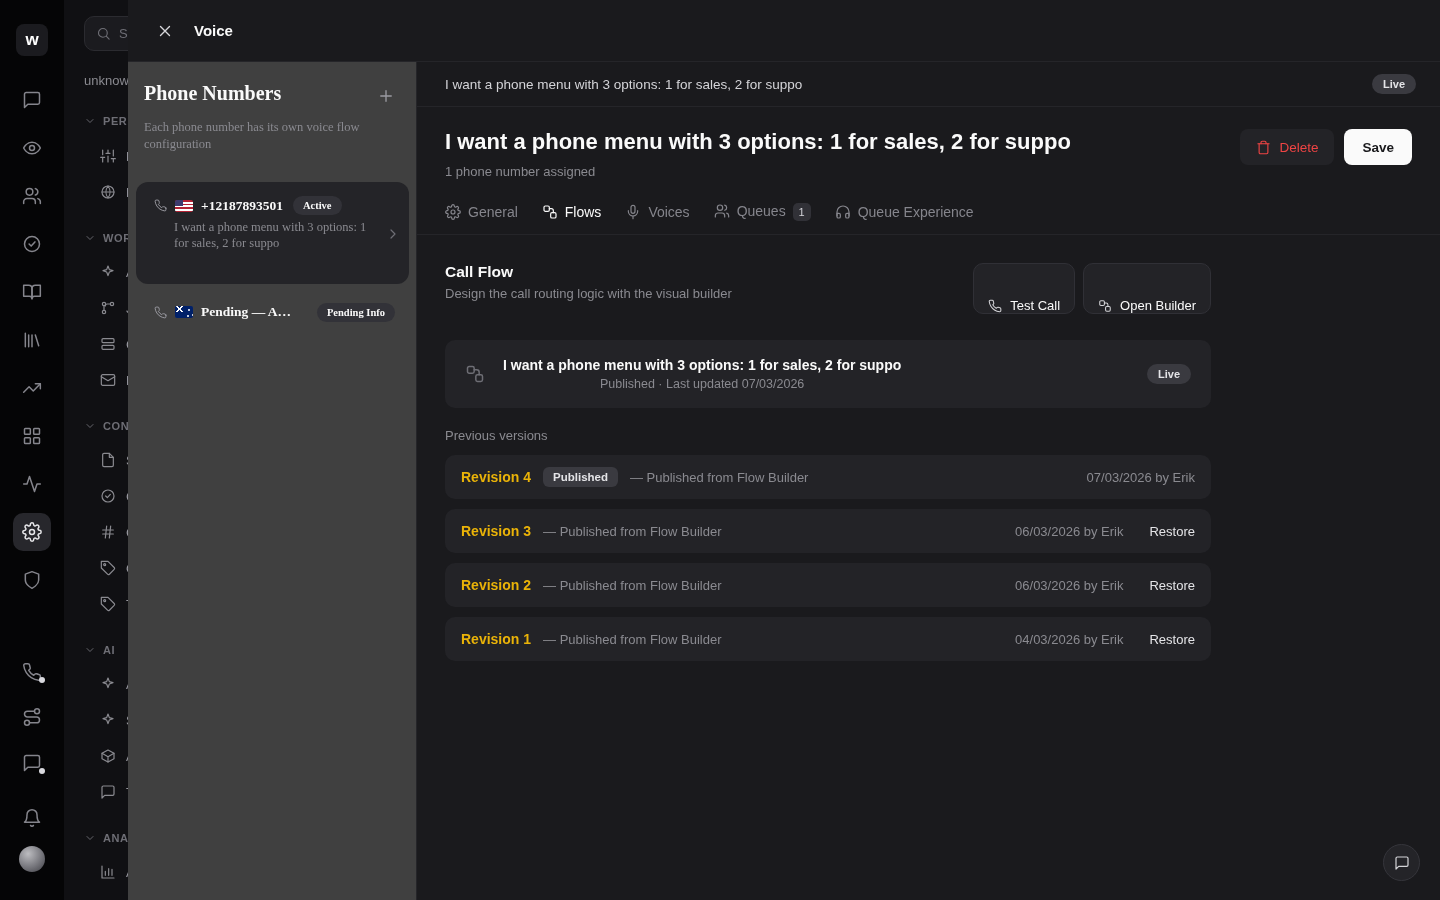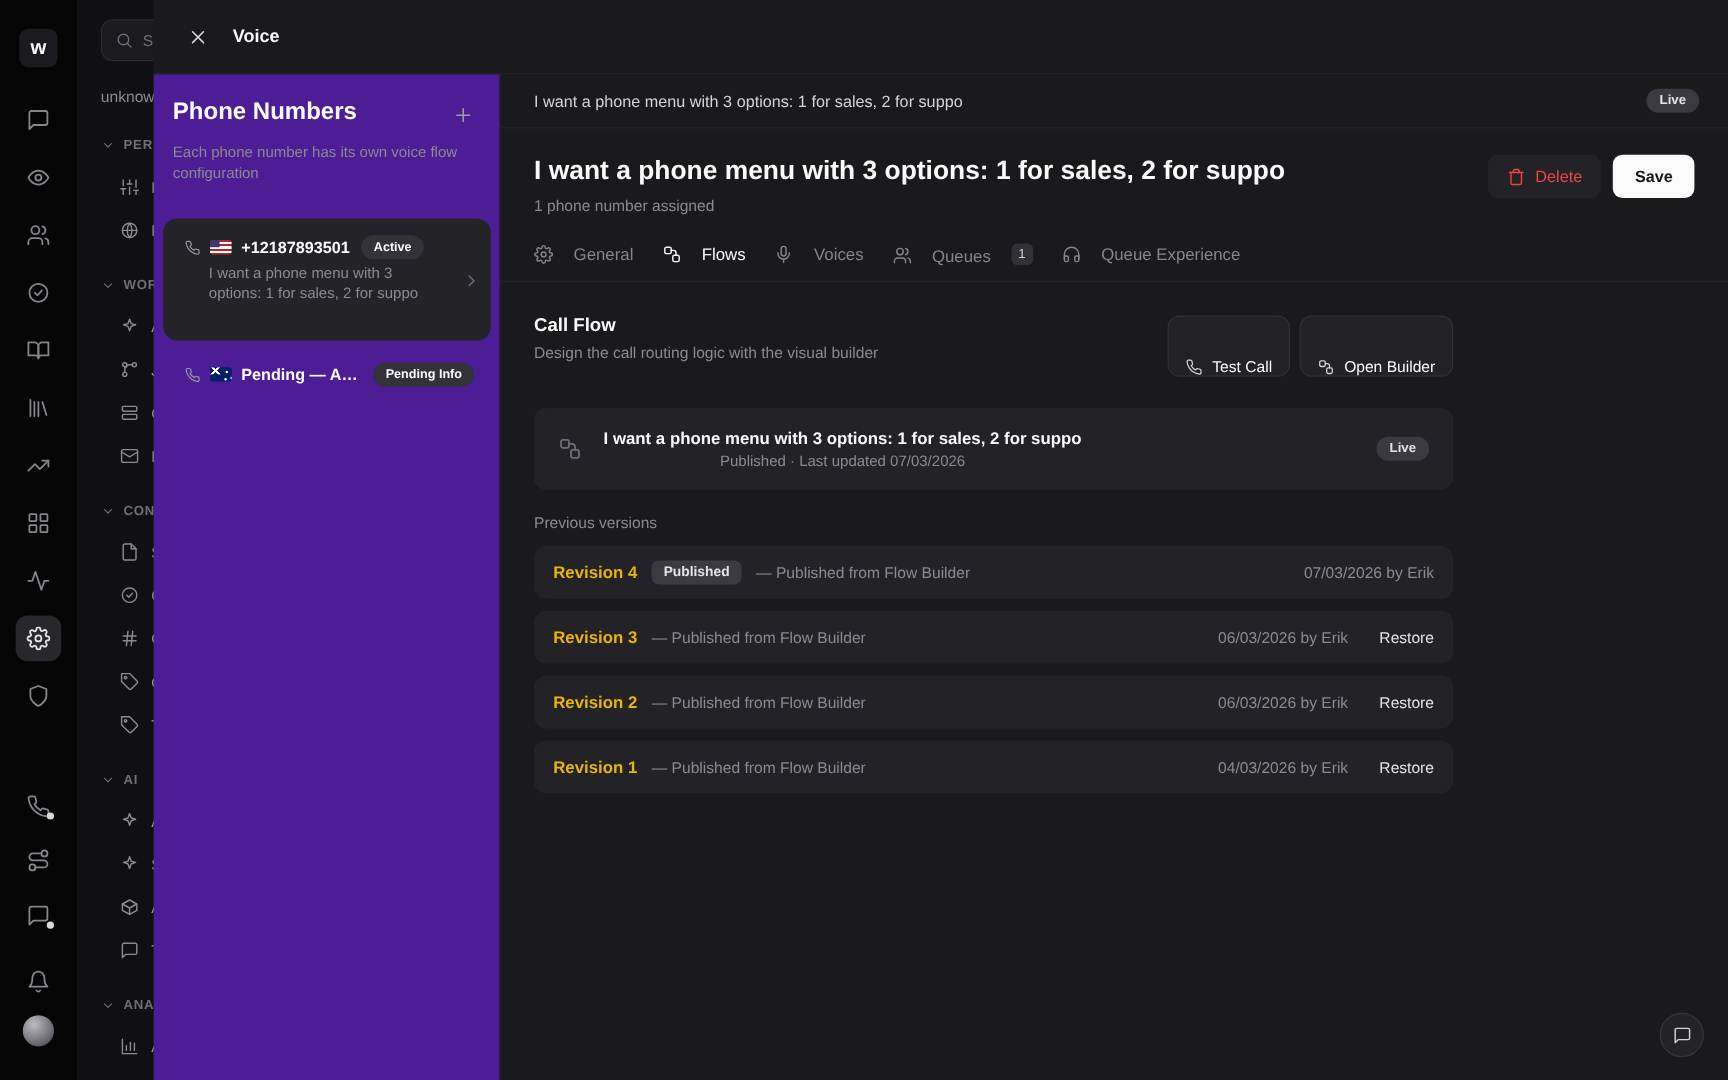--- a/index.html
+++ b/index.html
@@ -39,22 +39,22 @@
   .side-item .ic { color:#8a8a90; }
 
   
   .app-header { position:absolute; left:128px; top:0; width:1312px; height:62px; background:#1a1a1d;
                 display:flex; align-items:center; border-bottom:1px solid #252529; z-index:9; }
   .close-btn { width:30px; height:30px; margin-left:22px; border-radius:8px; color:#d7d7db;
                display:flex; align-items:center; justify-content:center; }
   .header-title { margin-left:14px; font-size:15px; font-weight:600; color:#fafafa; }
 
   
-  .panel { position:absolute; left:128px; top:62px; width:289px; height:838px; background:#4c1d95;
-           border-right:1px solid #252529; z-index:9; }
+  .panel { position:absolute; left:128px; top:62px; width:289px; height:838px; background:#404040;
+           border-right:1px solid #252529; z-index:9;font-family:Liberation Serif, serif; }
   .panel-head { display:flex; align-items:flex-start; justify-content:space-between; padding:20px 16px 0; }
   .panel-title { font-size:20px; font-weight:bold; color:#fafafa; }
   .add-btn { width:28px; height:28px; display:flex; align-items:center; justify-content:center;
              color:#9a9aa1; border-radius:8px; }
   .panel-desc { padding:9px 18px 0 16px; font-size:12.5px; line-height:1.35; color:#8a8a90; }
 
   .phone-card { position:absolute; left:8px; width:273px; border-radius:12px; }
   .phone-card.selected { top:120px; height:102px; background:#242428; }
   .phone-card.pending  { top:228px; height:44px; }
   .pc-row1 { display:flex; align-items:center; gap:8px; padding:14px 14px 0 18px; }
@@ -89,21 +89,21 @@
   .page-head { height:83px; display:flex; align-items:flex-start; padding:22px 28px 0; }
   .page-title { font-size:22px; font-weight:bold; color:#fafafa; }
   .page-sub { margin-top:9px; font-size:13px; color:#8a8a90; }
   .head-actions { margin-left:auto; display:flex; gap:10px; }
   .btn-delete { height:36px; padding:0 16px; background:#232327; border-radius:8px; color:#ef4444;
                 font-size:13.5px; display:flex; align-items:center; gap:8px; }
   .btn-save { height:36px; padding:0 18px; background:#fafafa; color:#18181b; border-radius:8px;
               font-size:13.5px; font-weight:600; display:flex; align-items:center; }
   .tabs { height:45px; display:flex; align-items:center; gap:24px; padding:0 28px;
           border-bottom:1px solid #252529; }
-  .tab { display:flex; align-items:flex-end; gap:17px; font-size:14px; color:#85858c; }
+  .tab { display:flex; align-items:flex-start; gap:7px; font-size:14px; color:#85858c; }
   .tab.active { color:#fafafa; }
   .tab-badge { background:#313137; color:#d4d4d8; font-size:11px; min-width:18px; height:18px;
                padding:0 5px; border-radius:5px; display:flex; align-items:center; justify-content:center; }
 
   .content { padding:28px 0 0 28px; width:794px; }
   .section-head { display:flex; align-items:flex-start; }
   .section-title { font-size:15.5px; font-weight:bold; color:#fafafa; }
   .section-sub { margin-top:5px; font-size:13px; color:#8a8a90; }
   .section-actions { margin-left:auto; display:flex; gap:8px; }
   .btn-ghost { height:51px; padding:0 14px; background:#232327; border:1px solid #303036;

